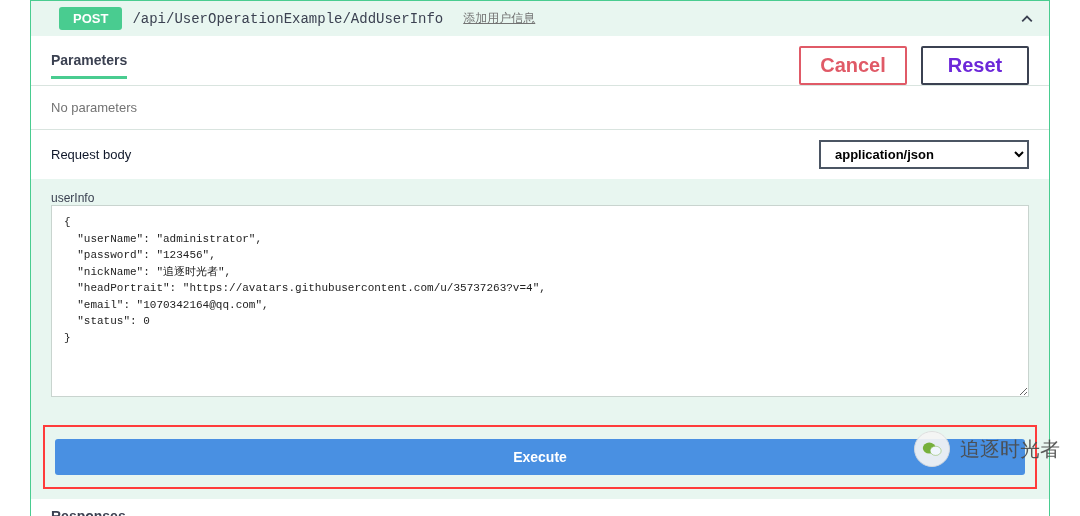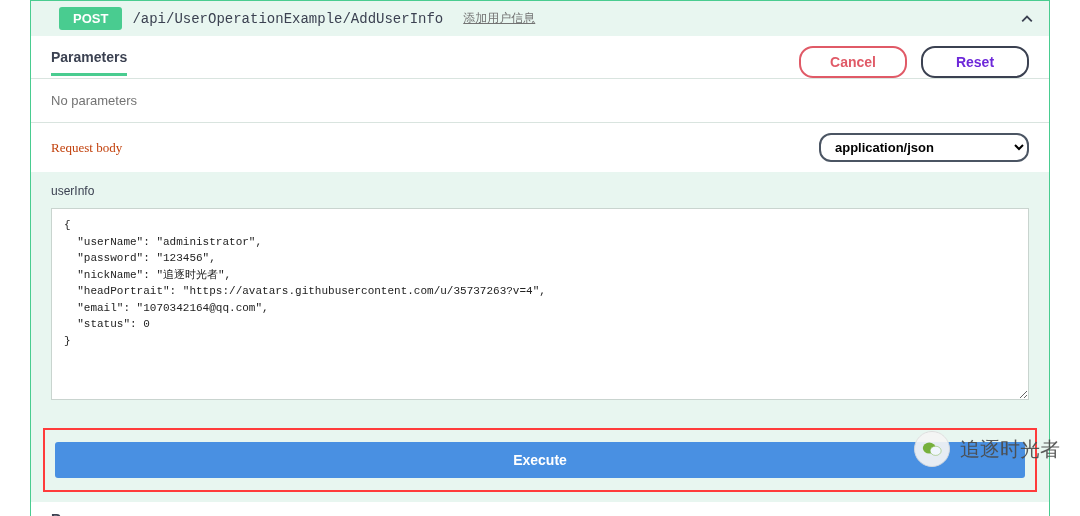--- a/index.html
+++ b/index.html
@@ -68,26 +68,26 @@
     .header-buttons {
       display: flex;
       gap: 14px;
     }
     .btn {
       display: inline-flex;
       align-items: center;
       justify-content: center;
       min-width: 108px;
       padding: 6px 12px;
-      font-size: 14px;
+      font-size: 20px;
       font-weight: 600;
       border: 2px solid;
       background: #fff;
       cursor: pointer;
-      border-radius: 14px;
+      border-radius: 2px;
     }
     .btn-cancel {
       color: #e05a67;
       border-color: #e05a67;
     }
     .btn-reset {
       color: #6d28d9;
       border-color: #3b4151;
     }
     .hr {
@@ -104,40 +104,38 @@
     }
     .req-body-row {
       display: flex;
       justify-content: space-between;
       align-items: center;
       padding: 10px 20px;
       background: #fff;
     }
     .req-body-label {
       font-size: 13px;
-      color: #c2410c;
-      font-family: Liberation Serif, serif;
+      color: #0f172a;
     }
     .content-type-select {
       border: 2px solid #4b5563;
-      border-radius: 12px;
+      border-radius: 0;
       padding: 4px 10px;
       font-size: 13px;
       background: #fff;
       min-width: 210px;
       font-weight: 600;
     }
     .body-section {
       padding: 12px 20px 18px 20px;
       background: #e8f6f0;
     }
     .model-label {
       font-size: 12px;
       color: #3b4151;
-      margin-bottom: 10px;
     }
     .body-textarea {
       width: 100%;
       height: 192px;
       border: 1px solid #c9d4cf;
       background: #fff;
       font-family: "Courier New", monospace;
       font-size: 11px;
       padding: 8px 12px;
       color: #222;

